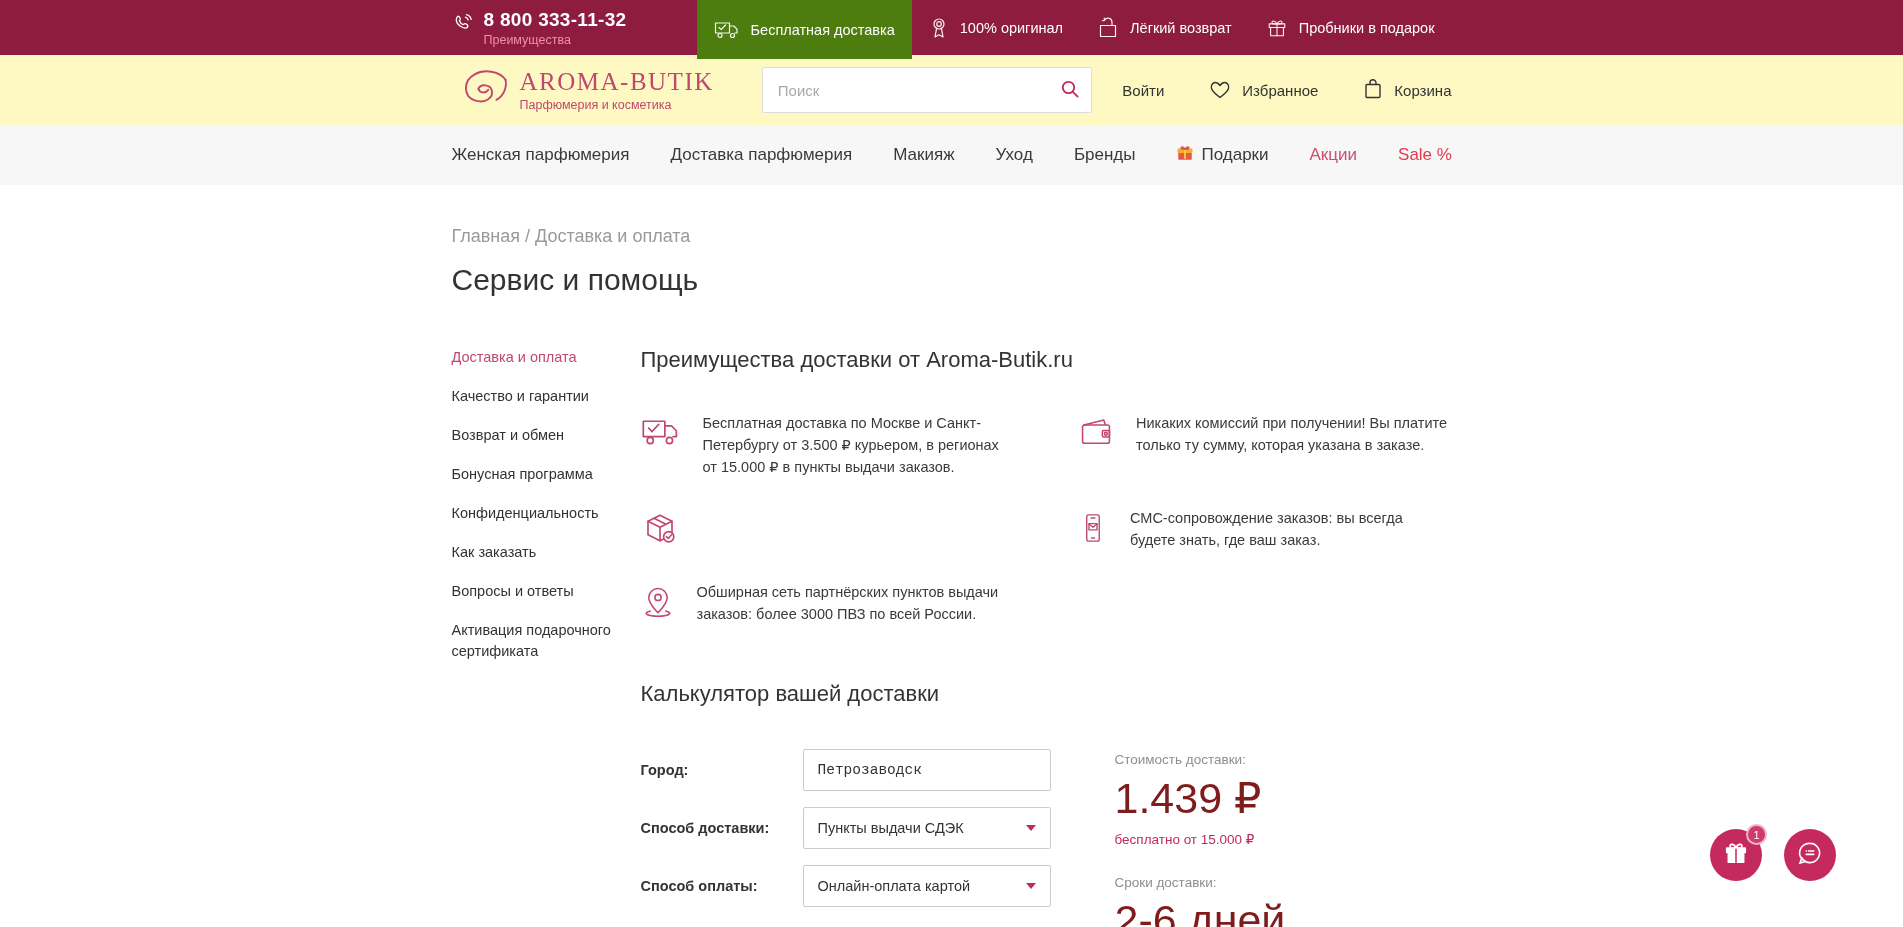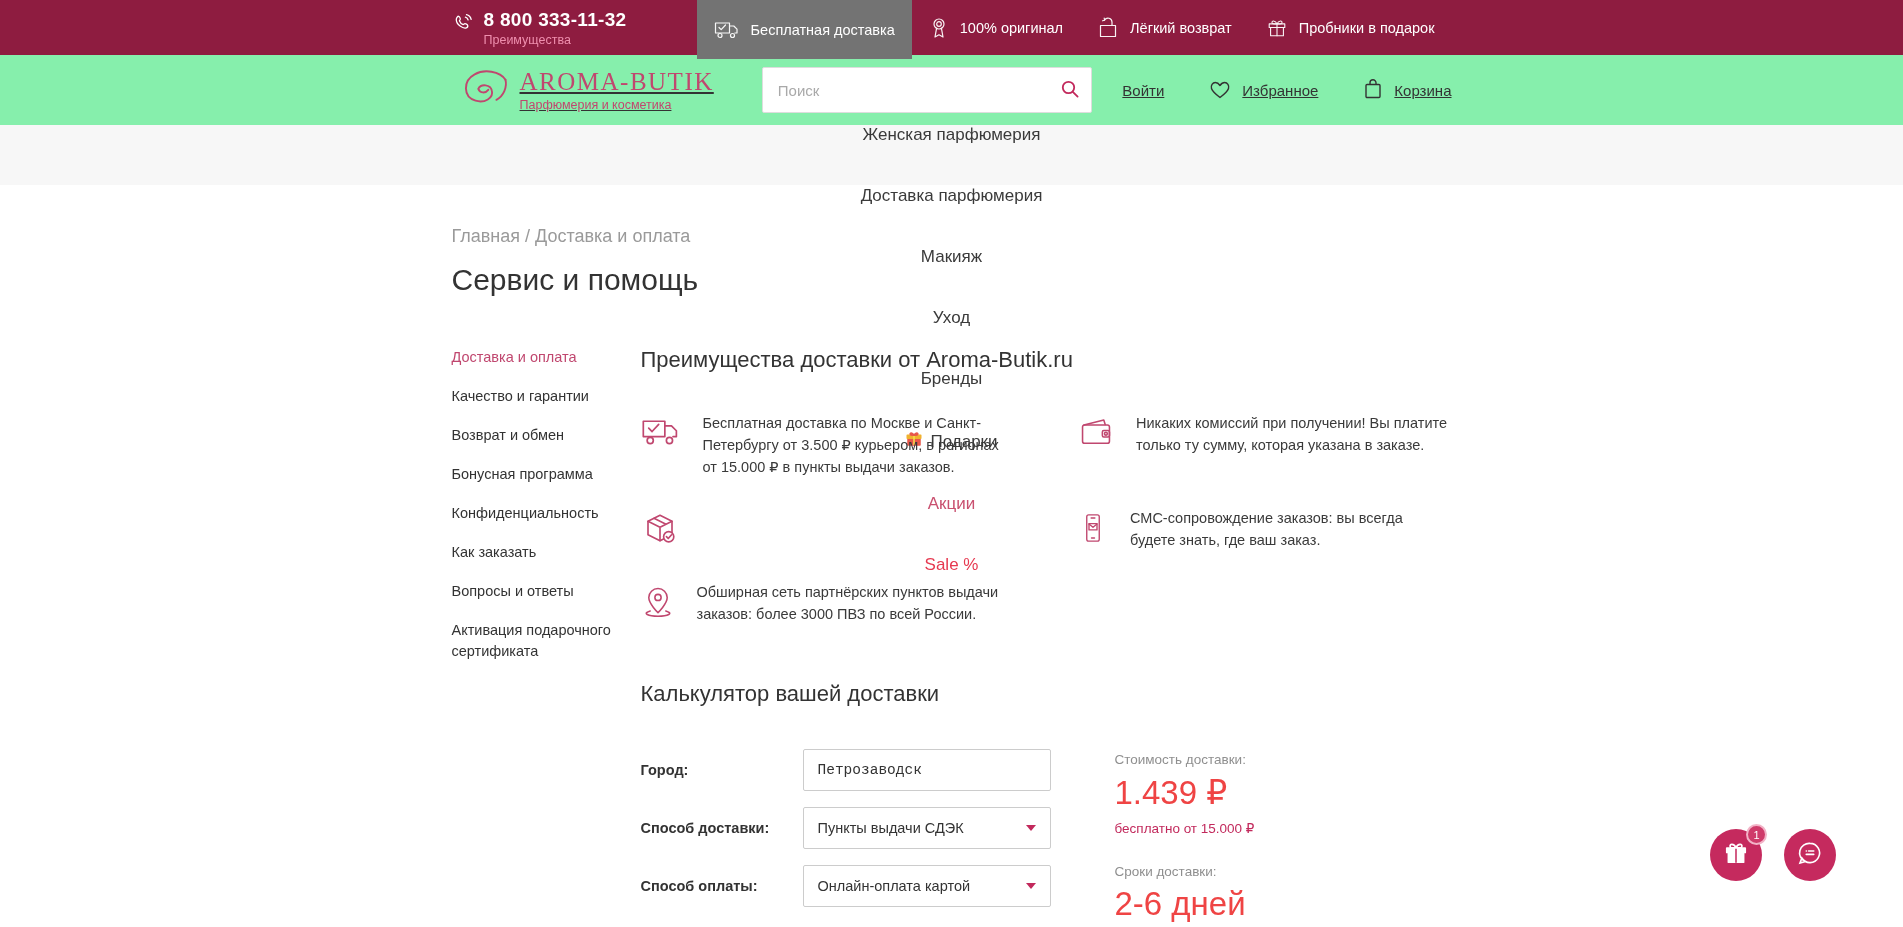--- a/index.html
+++ b/index.html
@@ -10,44 +10,44 @@
   
   .topbar { background:#8e1c40; height:55px; position:relative; z-index:5; }
   .topbar-inner { display:flex; align-items:center; height:55px; }
   .phone-block { display:flex; align-items:flex-start; gap:10px; color:#fff; }
   .phone-icon { margin-top:4px; }
   .phone-number { font-size:19px; font-weight:bold; letter-spacing:.3px; }
   .phone-note { font-size:12.5px; color:#ef8fae; margin-top:2px; }
   .benefits { display:flex; margin-left:auto; height:55px; align-items:stretch; }
   .benefit { display:flex; align-items:center; gap:11px; padding:0 17px;
     color:#fff; font-size:14.5px; white-space:nowrap; cursor:pointer; }
-  .benefit--highlighted { background:#737373; height:59px; }
+  .benefit--highlighted { background:#4d7c0f; height:59px; }
   .benefit .b-icon { display:flex; align-items:center; opacity:.95; }
 
   
-  .header { background:#86efac;text-decoration:underline; }
+  .header { background:#fef9c3; }
   .header-inner { display:flex; align-items:center; height:70px; }
   .logo { display:flex; align-items:center; gap:10px; color:#c0476f; cursor:pointer; }
   .logo-text-title { font-family:"Liberation Serif","DejaVu Serif",serif; font-size:25px;
     letter-spacing:1.5px; line-height:1; }
   .logo-text-sub { font-size:12.5px; margin-top:4px; }
   .searchbox { position:relative; margin-left:48px; width:330px; }
   .searchbox input { width:330px; height:46px; border:1px solid #ddd; border-radius:2px;
     padding:0 44px 0 15px; font-size:15px; color:#333; outline:none;
     font-family:"Liberation Sans","DejaVu Sans",sans-serif; }
   .searchbox input::placeholder { color:#a9a9a9; }
   .search-btn { position:absolute; right:10px; top:10px; background:none; border:none;
     cursor:pointer; color:#c2295c; }
   .header-actions { display:flex; align-items:center; margin-left:auto; gap:44px; }
   .h-action { display:flex; align-items:center; gap:10px; font-size:15px; color:#333;
     cursor:pointer; }
 
   
   .nav { background:#f7f7f7; }
-  .nav-inner { display:flex; align-items:center; height:60px; gap:41px;flex-direction:column; }
+  .nav-inner { display:flex; align-items:center; height:60px; gap:41px; }
   .nav-item { font-size:17px; color:#3a3a3a; cursor:pointer; display:flex;
     align-items:center; gap:7px; white-space:nowrap; }
   .nav-item--pink { color:#c9506f; }
   .nav-item--red { color:#e63950; }
 
   
   .breadcrumb { margin-top:41px; font-size:18px; color:#9a9a9a; }
   .breadcrumb span { cursor:pointer; }
   .page-title { margin-top:16px; font-size:30px; font-weight:400; color:#333; }
 
@@ -75,21 +75,21 @@
     padding:0 14px; font-size:14.5px; color:#333; outline:none;
     font-family:Liberation Mono, monospace; }
   .select { width:248px; height:42px; border:1px solid #ccc; border-radius:2px;
     padding:0 14px; font-size:14.5px; color:#333; display:flex; align-items:center;
     cursor:pointer; background:#fff; }
   .select-arrow { margin-left:auto; width:0; height:0; border-left:5px solid transparent;
     border-right:5px solid transparent; border-top:6px solid #c2295c; }
 
   .calc-result { margin-left:64px; padding-top:3px; }
   .res-label { font-size:13.5px; color:#8f8f8f; }
-  .res-value { font-size:33px; color:#ef4444; margin-top:6px; }
+  .res-value { font-size:43px; color:#7f1d1d; margin-top:6px; }
   .res-note { font-size:13.5px; color:#c2295c; margin-top:8px; }
   .res-gap { height:28px; }
 
   
   .fab { position:absolute; width:52px; height:52px; border-radius:50%;
     background:#c52a5e; display:flex; align-items:center; justify-content:center;
     cursor:pointer; }
   .fab-gift { left:1710px; top:829px; }
   .fab-chat { left:1784px; top:829px; }
   .fab-badge { position:absolute; top:-5px; right:-5px; width:21px; height:21px;

